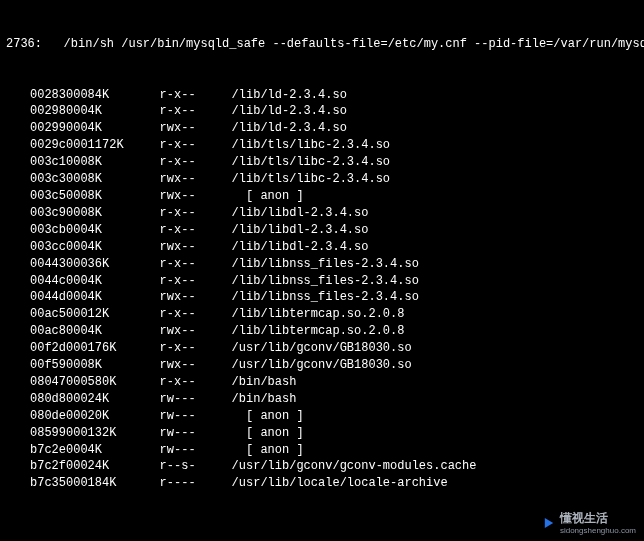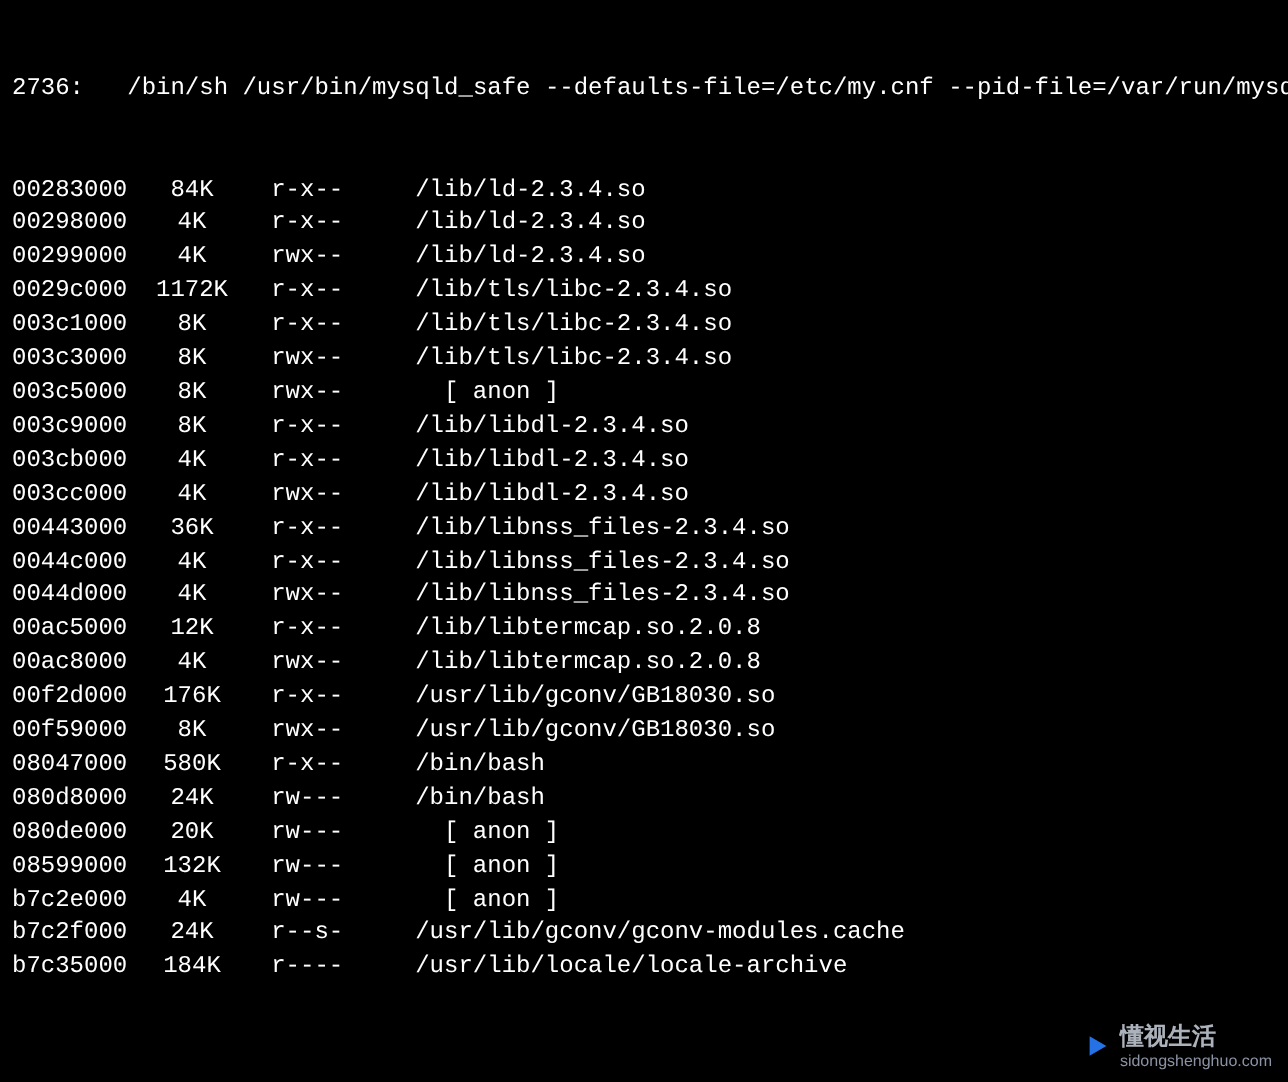--- a/index.html
+++ b/index.html
@@ -12,22 +12,22 @@
     color: #fff;
     font-family: "Courier New", Consolas, monospace;
     font-size: 12px;
     line-height: 16.9px;
     position: relative;
   }
   .term {
     padding: 2px 6px;
     white-space: pre;
   }
-  .row .addr { display: inline-block; width: 8ch; }
-  .row .size { display: inline-block; width: 9ch; text-align: center; }
+  .row .addr { display: inline-block; width: 8ch; margin-left: 24px; }
+  .row .size { display: inline-block; width: 9ch; text-align: left; }
   .row .perm { display: inline-block; width: 7ch; }
   .row .gap  { display: inline-block; width: 3ch; }
   .row .pathcell { display: inline-block; }
   .watermark {
     position: absolute;
     right: 8px;
     bottom: 6px;
     font-family: Arial, sans-serif;
     font-weight: bold;
     font-size: 12px;

